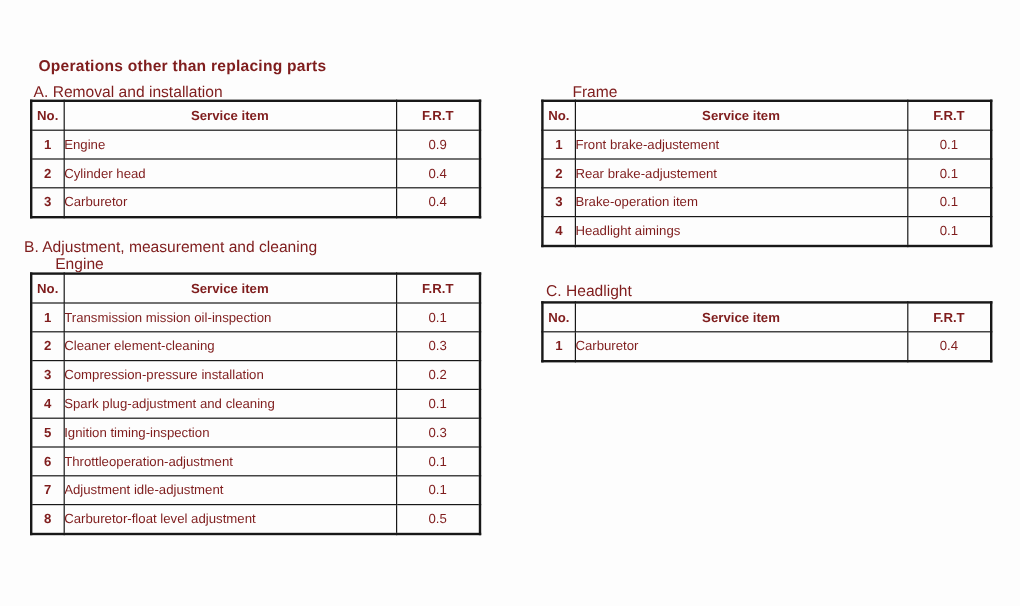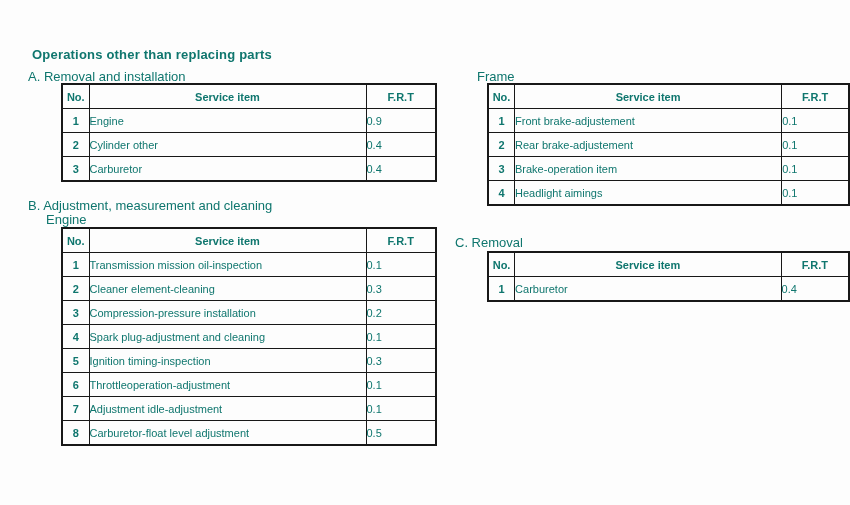--- a/index.html
+++ b/index.html
@@ -6,44 +6,44 @@
     margin: 0;
     padding: 0;
     background: #e8e8e8;
   }
   .page {
     position: relative;
     width: 850px;
     height: 505px;
     background: #fdfdfd;
     font-family: "Liberation Sans", "DejaVu Sans", sans-serif;
-    color: #0f766e;
+    color: #7f1d1d;
     overflow: hidden;
   }
   .doc-title {
     position: absolute;
     left: 32px;
     top: 47px;
     font-size: 13px;
     font-weight: bold;
     letter-spacing: 0.2px;
     white-space: nowrap;
   }
   .section-label {
     position: absolute;
     font-size: 13px;
     white-space: nowrap;
   }
   #label-a    { left: 28px;  top: 69px;  }
-  #label-b    { left: 28px;  top: 198px; }
+  #label-b    { left: 20px;  top: 198px; }
   #sublabel-b { left: 46px;  top: 212px; }
   #label-frame{ left: 477px; top: 69px;  }
   #label-c    { left: 455px; top: 235px; }
 
-  .tbl-wrap { position: absolute; margin-left: 36px; }
+  .tbl-wrap { position: absolute; }
   #table-a-wrap     { left: 25px;  top: 83px;  }
   #table-b-wrap     { left: 25px;  top: 227px; }
   #table-frame-wrap { left: 451px; top: 83px;  }
   #table-c-wrap     { left: 451px; top: 251px; }
 
   table.frt-table {
     border-collapse: collapse;
     table-layout: fixed;
     border: 2px solid #181818;
     background: #fdfdfd;
@@ -68,20 +68,21 @@
 
   td.col-no {
     text-align: center;
     font-weight: bold;
   }
   td.col-item {
     text-align: left;
     padding-left: 7px;
   }
   td.col-frt {
+    text-align: center;
   }
 </style>
 </head>
 <body>
 
 <div class="page">
 
   <div class="doc-title">Operations other than replacing parts</div>
 
   <div class="section-label" id="label-a">A. Removal and installation</div>
@@ -100,21 +101,21 @@
         </tr>
       </thead>
       <tbody>
           <tr>
             <td class="col-no">1</td>
             <td class="col-item">Engine</td>
             <td class="col-frt">0.9</td>
           </tr>
           <tr>
             <td class="col-no">2</td>
-            <td class="col-item">Cylinder other</td>
+            <td class="col-item">Cylinder head</td>
             <td class="col-frt">0.4</td>
           </tr>
           <tr>
             <td class="col-no">3</td>
             <td class="col-item">Carburetor</td>
             <td class="col-frt">0.4</td>
           </tr>
         </tbody>
     </table>
   </div>
@@ -213,21 +214,21 @@
           </tr>
           <tr>
             <td class="col-no">4</td>
             <td class="col-item">Headlight aimings</td>
             <td class="col-frt">0.1</td>
           </tr>
         </tbody>
     </table>
   </div>
 
-  <div class="section-label" id="label-c">C. Removal</div>
+  <div class="section-label" id="label-c">C. Headlight</div>
   <div class="tbl-wrap" id="table-c-wrap">
     <table class="frt-table">
       <colgroup>
           <col class="c-no">
           <col class="c-item">
           <col class="c-frt">
         </colgroup>
       <thead>
         <tr>
           <th>No.</th>

